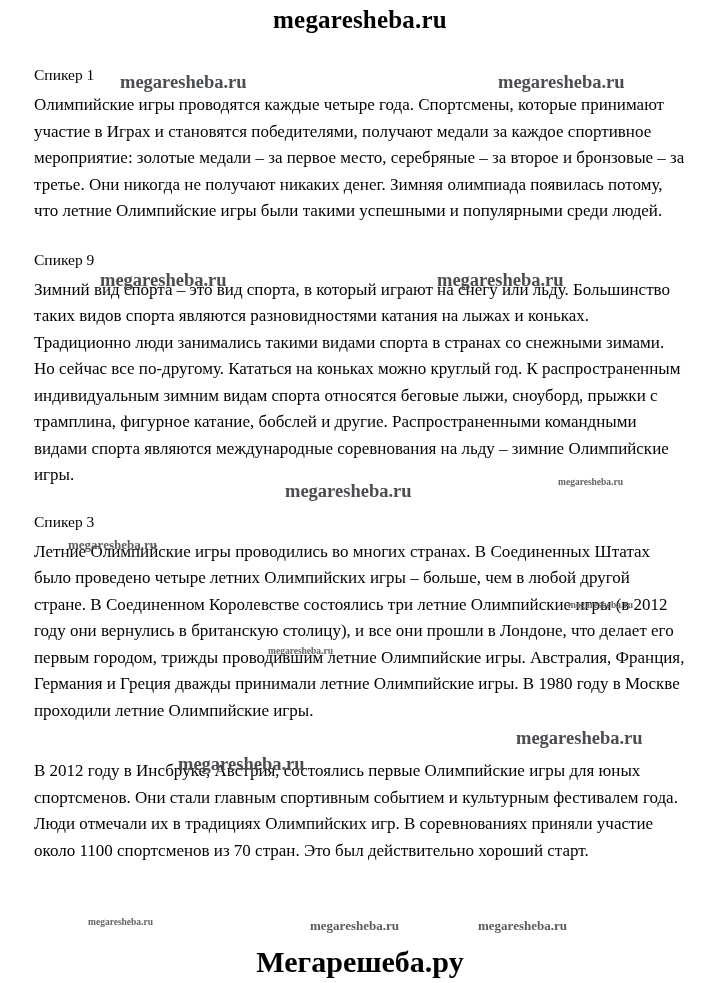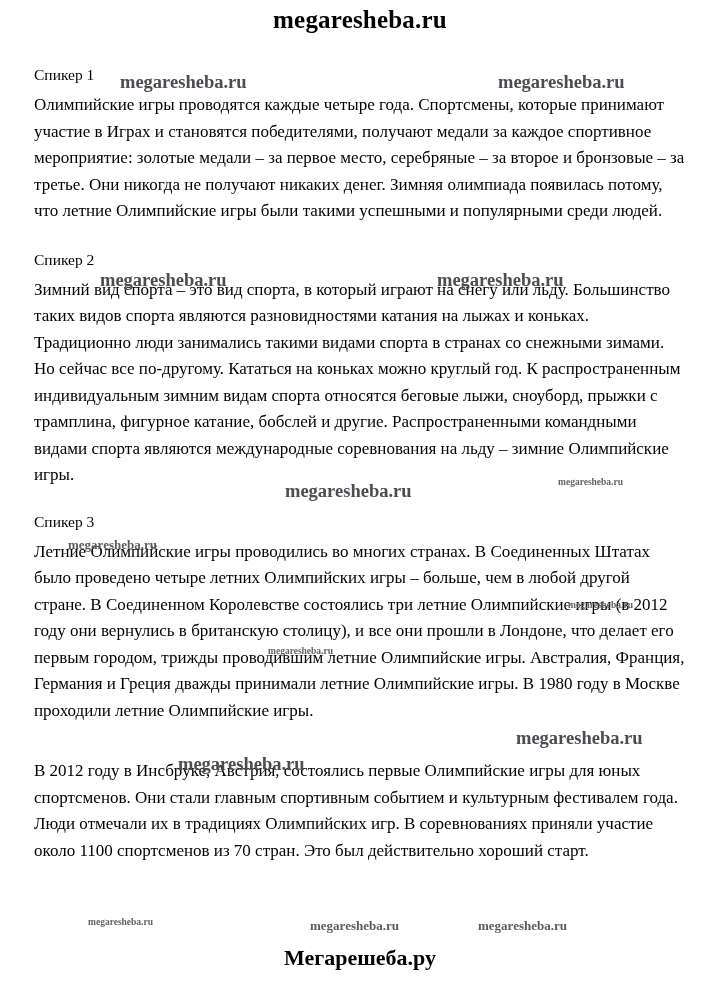--- a/index.html
+++ b/index.html
@@ -33,21 +33,21 @@
     color: #000000;
   }
   .site-footer {
     position: absolute;
     top: 945px;
     left: 0;
     width: 720px;
     text-align: center;
     font-family: "Liberation Serif", serif;
     font-weight: bold;
-    font-size: 22px;
+    font-size: 30px;
     color: #000000;
   }
   .content {
     position: absolute;
     top: 64px;
     left: 34px;
     width: 652px;
   }
   .speaker-block {
     margin-bottom: 6px;
@@ -90,21 +90,21 @@
   <div class="content">
 
     <div class="speaker-block">
       <div class="speaker-label">Спикер 1</div>
       <div class="speaker-text">Олимпийские игры проводятся каждые четыре года. Спортсмены, которые принимают участие в Играх и становятся победителями, получают медали за каждое спортивное мероприятие: золотые медали – за первое место, серебряные – за второе и бронзовые – за третье. Они никогда не получают никаких денег. Зимняя олимпиада появилась потому, что летние Олимпийские игры были такими успешными и популярными среди людей.</div>
     </div>
 
     <div class="gap-1"></div>
 
     <div class="speaker-block">
-      <div class="speaker-label">Спикер 2</div>
+      <div class="speaker-label">Спикер 9</div>
       <div class="speaker-text">Зимний вид спорта – это вид спорта, в который играют на снегу или льду. Большинство таких видов спорта являются разновидностями катания на лыжах и коньках. Традиционно люди занимались такими видами спорта в странах со снежными зимами. Но сейчас все по-другому. Кататься на коньках можно круглый год. К распространенным индивидуальным зимним видам спорта относятся беговые лыжи, сноуборд, прыжки с трамплина, фигурное катание, бобслей и другие. Распространенными командными видами спорта являются международные соревнования на льду – зимние Олимпийские игры.</div>
     </div>
 
     <div class="gap-2"></div>
 
     <div class="speaker-block">
       <div class="speaker-label">Спикер 3</div>
       <div class="speaker-text">Летние Олимпийские игры проводились во многих странах. В Соединенных Штатах было проведено четыре летних Олимпийских игры – больше, чем в любой другой стране. В Соединенном Королевстве состоялись три летние Олимпийские игры (в 2012 году они вернулись в британскую столицу), и все они прошли в Лондоне, что делает его первым городом, трижды проводившим летние Олимпийские игры. Австралия, Франция, Германия и Греция дважды принимали летние Олимпийские игры. В 1980 году в Москве проходили летние Олимпийские игры.</div>
     </div>
 

